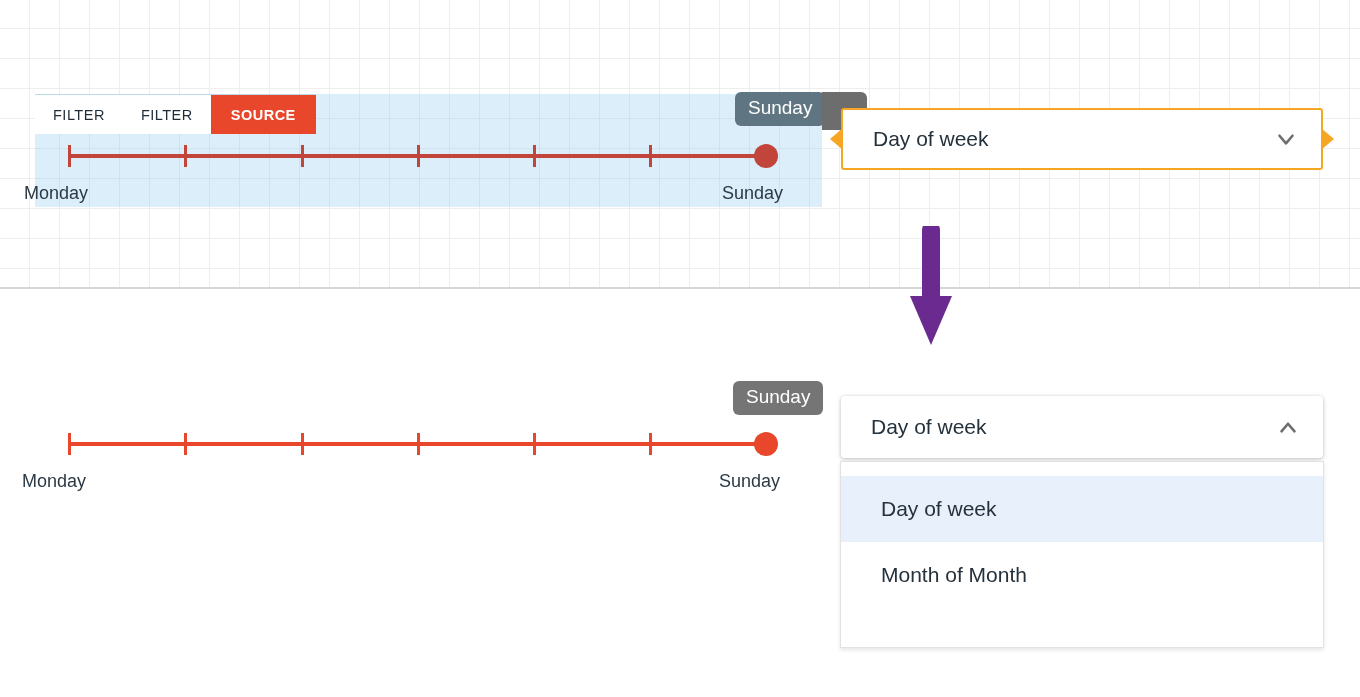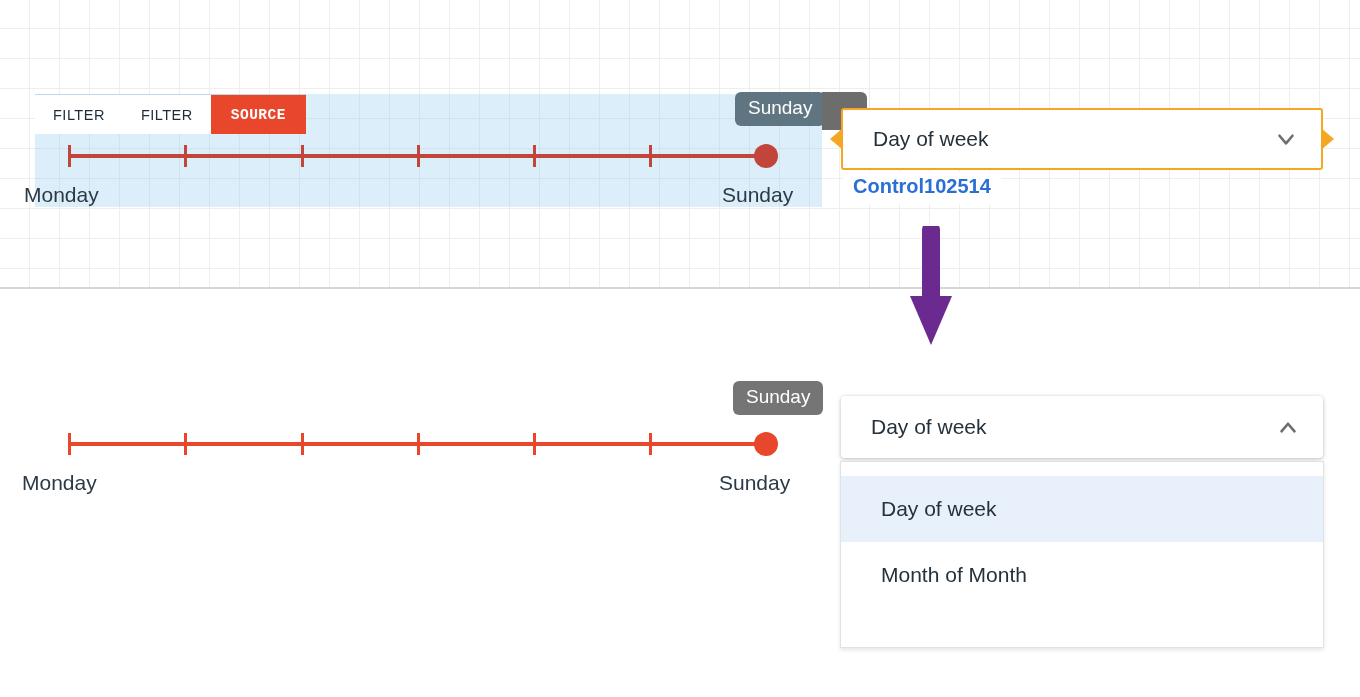--- a/index.html
+++ b/index.html
@@ -41,41 +41,41 @@
     border-top: 1px solid #bcd9ea;
     box-shadow: 0 0 0 0 rgba(0,0,0,0);
     z-index: 6;
   }
   .tb-btn {
     display: flex; align-items: center; justify-content: center;
     font-size: 14.5px; letter-spacing: 0.5px; font-weight: 500;
     padding: 0 18px; color: #1f2d3a; background: #ffffff;
     cursor: pointer; user-select: none; white-space: nowrap;
   }
-  .tb-btn.active { background: #e8472c; color: #ffffff; font-weight: 700; padding: 0 20px; font-family: Liberation Mono, monospace; }
+  .tb-btn.active { background: #e8472c; color: #ffffff; font-weight: 700; padding: 0 20px; }
 
   
   .slider-wrap { position: absolute; }
   .slider-track {
     position: absolute; left: 0; top: 0; height: 4px; border-radius: 2px;
   }
   .tick {
     position: absolute; top: -9px; width: 3px; height: 22px;
   }
   .thumb {
     position: absolute; width: 24px; height: 24px; border-radius: 50%;
     top: -10px; cursor: pointer;
   }
   .tooltip {
     position: absolute; border-radius: 6px; color: #ffffff;
     font-size: 19px; padding: 6px 13px 8px; white-space: nowrap;
     line-height: 1.05;
   }
   .end-label {
-    position: absolute; font-size: 21px; color: #2b3a46; white-space: nowrap;
+    position: absolute; font-size: 18px; color: #2b3a46; white-space: nowrap;
   }
 
   
   #top-slider { left: 68px; top: 154px; width: 700px; }
   #top-slider .slider-track { width: 700px; background: #c1453a; }
   #top-slider .tick { background: #c1453a; }
   #top-slider .thumb { background: #c1453a; }
   #tooltip-top { left: 735px; top: 92px; background: #5f7682; }
   #tooltip-top-mask {
     position: absolute; left: 822px; top: 92px; width: 45px; height: 38px;
@@ -177,21 +177,20 @@
       <span class="handle-left"></span>
       <span class="handle-right"></span>
       <span class="dd-value">Day of week</span>
       <span>
         <svg class="chev" viewBox="0 0 24 24" fill="none" stroke="#6e6e6e" stroke-width="2.4" stroke-linecap="round" stroke-linejoin="round">
           <polyline points="6,9 12,16 18,9"></polyline>
         </svg>
       </span>
     </div>
 
-    <div id="control-id-badge">Control102514</div>
   </div>
 
   <div id="pane-divider"></div>
 
   <div id="flow-arrow">
     <svg width="46" height="122" viewBox="0 0 46 122">
       <path d="M23 4 L23 72" stroke="#6a2a8f" stroke-width="18" stroke-linecap="round"></path>
       <path d="M23 119 L2 70 L44 70 Z" fill="#6a2a8f"></path>
     </svg>
   </div>

